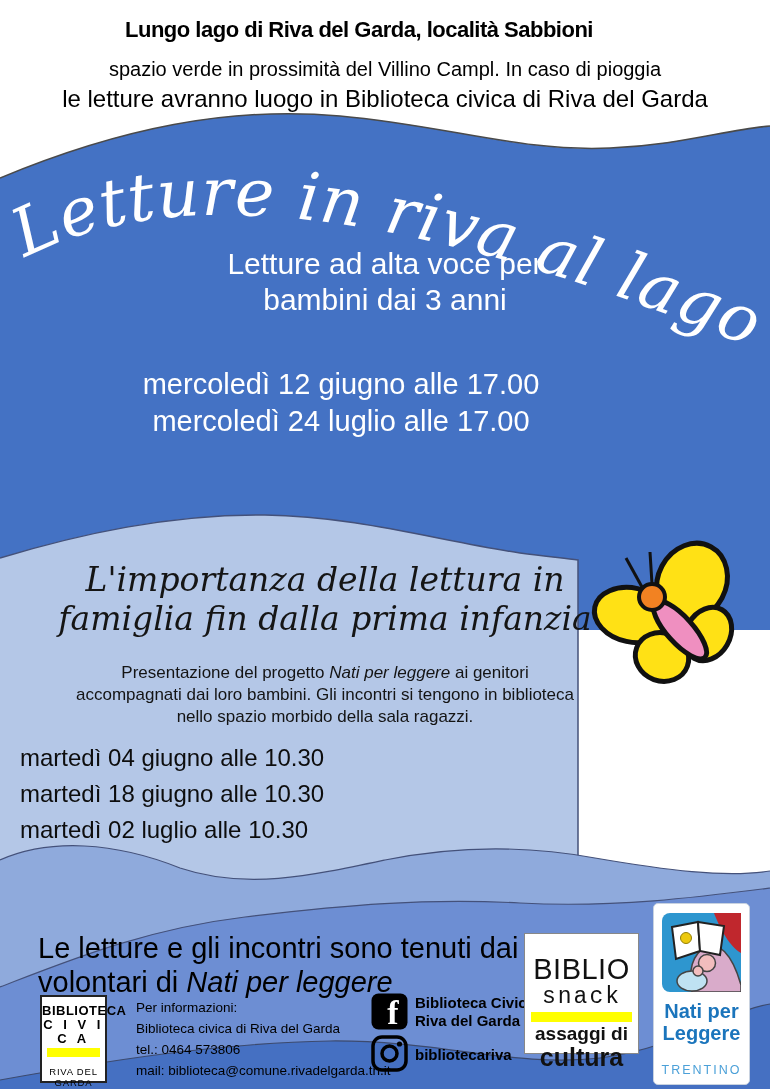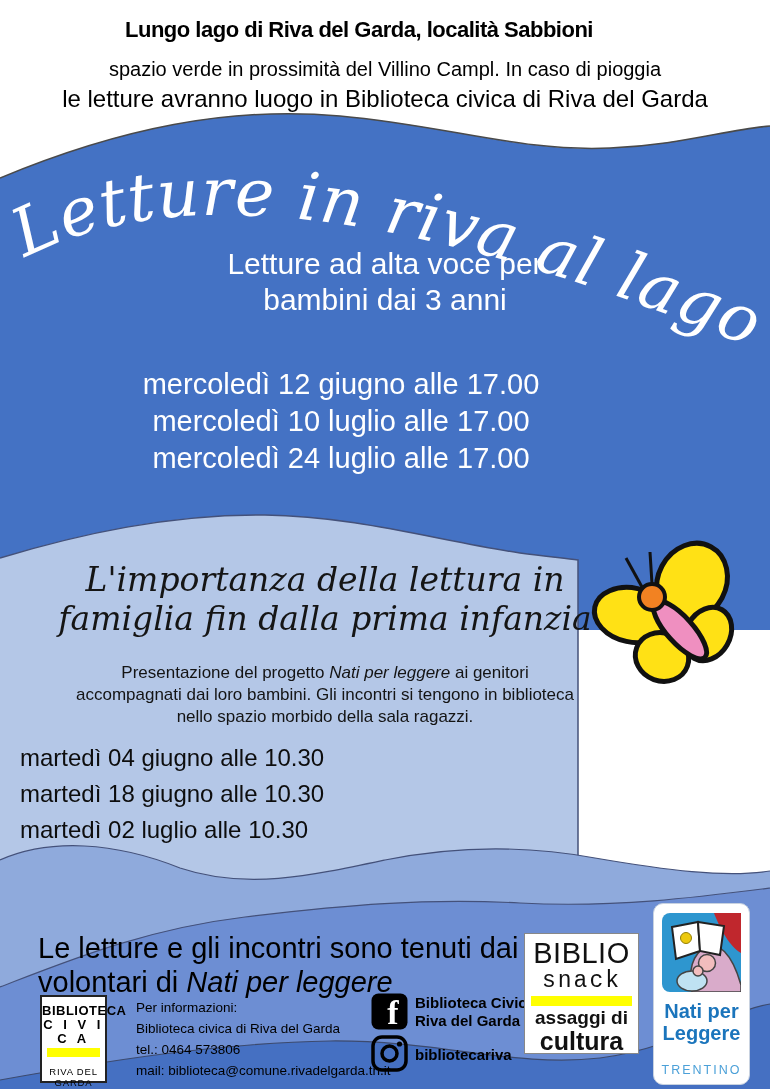--- a/index.html
+++ b/index.html
@@ -35,28 +35,28 @@
 
   .contact{left:136px;top:997px;font-size:13.5px;line-height:21px;color:#000;z-index:3}
 
   .fb-icon{left:371px;top:993px;z-index:3}
   .fb-label{left:415px;top:994px;font-size:15px;font-weight:bold;line-height:18px;z-index:3}
   .ig-icon{left:371px;top:1035px;z-index:3}
   .ig-label{left:415px;top:1046px;font-size:15px;font-weight:bold;z-index:3}
 
   .biblio-box{left:524px;top:933px;width:115px;height:121px;background:#fff;border:1px solid #888;
     box-sizing:border-box;text-align:center;z-index:3;color:#111}
-  .bs1{font-size:29px;line-height:31px;margin-top:4px;letter-spacing:0.5px}
+  .bs1{font-size:29px;line-height:31px;margin-top:20px;letter-spacing:0.5px}
   .bs2{font-family:"Liberation Mono",monospace;font-size:23px;line-height:25px;letter-spacing:2px}
   .bsbar{height:10px;background:#ffff00;margin:2px 6px}
   .bs3{font-size:19px;font-weight:bold;line-height:20px;margin-top:2px}
   .bs4{font-size:25px;font-weight:bold;line-height:26px}
 
   .npl-box{left:653px;top:903px;width:97px;height:182px;background:#fff;border:1px solid #c8d2e0;
-    border-radius:10px;box-sizing:border-box;text-align:center;padding-top:9px;z-index:3}
+    border-radius:5px;box-sizing:border-box;text-align:center;padding-top:9px;z-index:3}
   .npl-text{margin-top:4px}
   .npl1{color:#1b75bc;font-weight:bold;font-size:20px;line-height:22px}
   .npl3{color:#4ba0d8;font-size:12.5px;letter-spacing:2px;margin-top:19px}
 </style>
 </head>
 <body>
 
 <svg id="bg" width="770" height="1089" viewBox="0 0 770 1089">
   <rect width="770" height="1089" fill="#ffffff"></rect>
 
@@ -95,21 +95,20 @@
 <div class="txt hdr-title">Lungo lago di Riva del Garda, località Sabbioni</div>
 <div class="txt hdr-sub1">spazio verde in prossimità del Villino Campl. In caso di pioggia</div>
 <div class="txt hdr-sub2">le letture avranno luogo in Biblioteca civica di Riva del Garda</div>
 
 <div class="txt hero-sub">
   <div>Letture ad alta voce per</div>
   <div>bambini dai 3 anni</div>
 </div>
 <div class="txt hero-dates">
   <div>mercoledì 12 giugno alle 17.00</div>
-  <div>mercoledì 10 luglio alle 17.00</div>
   <div>mercoledì 24 luglio alle 17.00</div>
 </div>
 
 <div class="txt panel-heading">
   <div>L'importanza della lettura in</div>
   <div>famiglia fin dalla prima infanzia</div>
 </div>
 <div class="txt panel-body"><span>Presentazione del progetto </span><i>Nati per leggere</i><span> ai genitori accompagnati dai loro bambini. Gli incontri si tengono in biblioteca nello spazio morbido della sala ragazzi.</span></div>
 <div class="txt panel-dates">
   <div>martedì 04 giugno alle 10.30</div>

